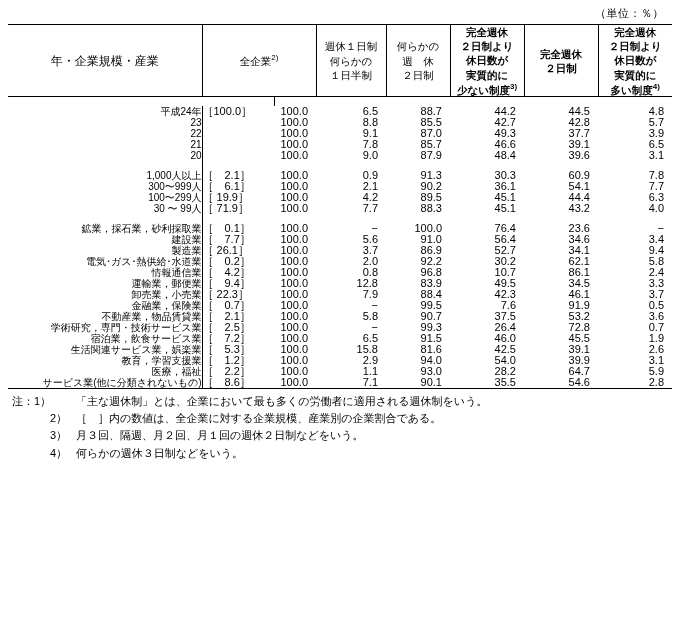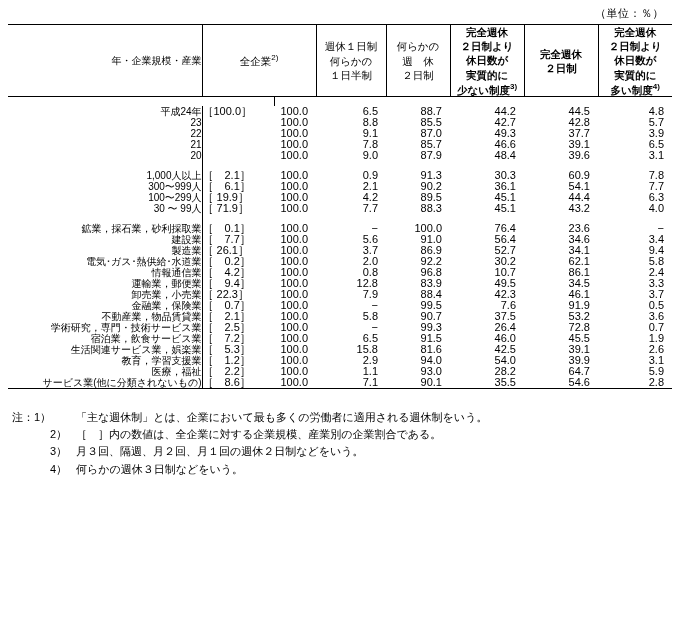--- a/index.html
+++ b/index.html
@@ -46,22 +46,21 @@
     border-bottom: 1px solid #000;
     text-align: center;
     line-height: 1.35;
     padding: 5px 2px;
     font-size: 10.5px;
   }
   thead th.vline {
     border-left: 1px solid #000;
   }
   thead th.head-first {
-    font-size: 10px;
-    text-align: right;
+    font-size: 12px;
   }
   thead th.bold {
     font-weight: bold;
   }
   .sup {
     font-size: 8px;
     vertical-align: super;
   }
   tbody td {
     line-height: 1.0;
@@ -88,21 +87,21 @@
   }
   tr.gap td {
     height: 9px;
     padding: 0;
     line-height: 0;
   }
   tr.lastrow td {
     border-bottom: 1.6px solid #000;
   }
   .notes {
-    margin-top: 20px;
+    margin-top: 4px;
     font-size: 11px;
     line-height: 1.55;
     padding-left: 4px;
   }
   .note-row {
     display: flex;
     align-items: flex-start;
   }
   .note-label {
     width: 38px;

